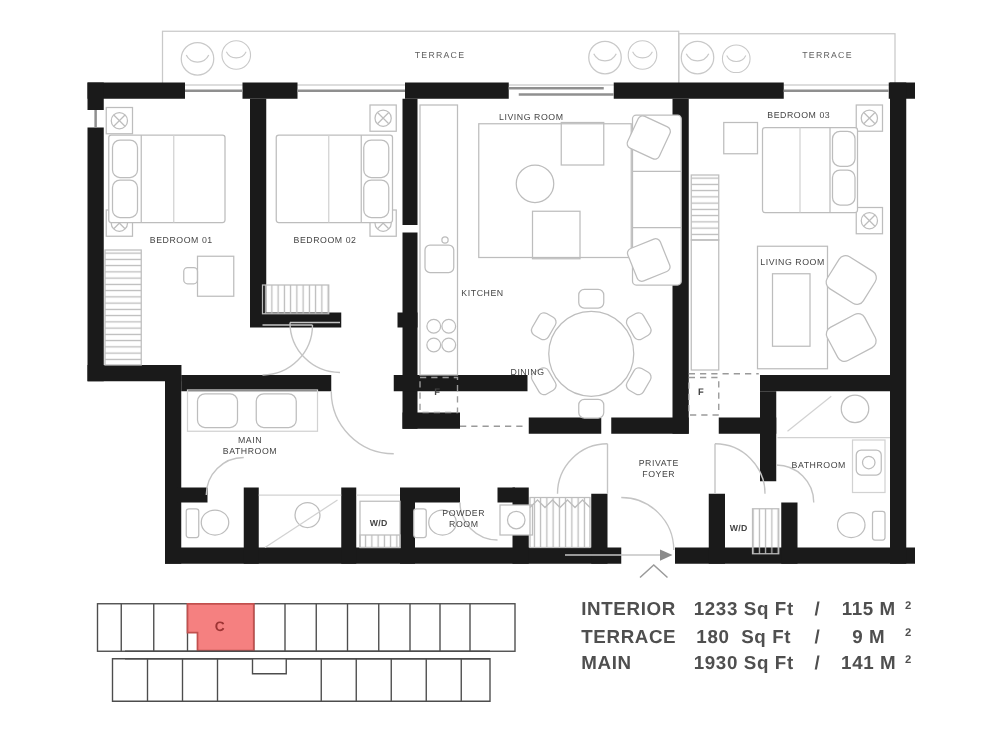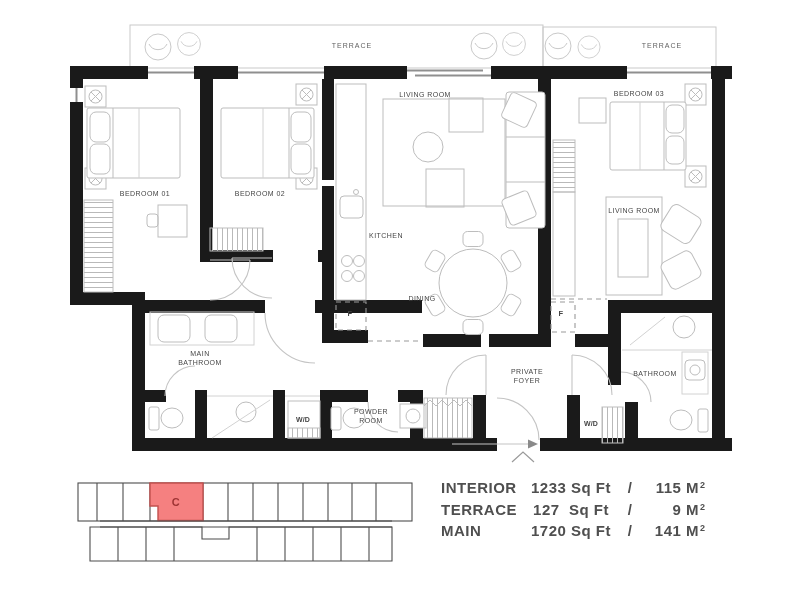--- a/index.html
+++ b/index.html
@@ -15,21 +15,21 @@
   .rlabel.fr{font-size:7.5px;font-weight:bold;}
   .unit-c{position:absolute;transform:translate(-50%,-50%);font-size:11px;font-weight:bold;
           color:#9E3434;letter-spacing:.5px;}
 
   
   .area-table{position:absolute;color:#4f4f4f;font-weight:bold;font-size:15px;letter-spacing:.5px;}
   .at-row{display:flex;align-items:baseline;height:21.5px;}
   .at-label{width:84px;}
   .at-imp{width:92px;text-align:center;white-space:pre;}
   .at-sep{width:26px;text-align:center;}
-  .at-met{width:56px;text-align:right;}
+  .at-met{width:56px;text-align:center;}
   .at-sup{font-size:9px;position:relative;top:-5px;margin-left:1px;}
 
   
   .wall{fill:#1a1a1a;stroke:none;}
   .thin{stroke:#c9c9c9;fill:none;stroke-width:1;}
   .furn{stroke:#bdbdbd;fill:#ffffff;stroke-width:1;}
   .furno{stroke:#bdbdbd;fill:none;stroke-width:1;}
   .lite{stroke:#d2d2d2;fill:none;stroke-width:1;}
   .door{stroke:#c4c4c4;fill:none;stroke-width:1.1;}
   .win{stroke:#8f8f8f;fill:none;stroke-width:2;}
@@ -319,37 +319,37 @@
 BATHROOM</div>
   <div class="rlabel" style="left:371px;top:416px;">POWDER
 ROOM</div>
   <div class="rlabel tiny" style="left:303px;top:420px;">W/D</div>
   <div class="rlabel tiny" style="left:591px;top:424px;">W/D</div>
   <div class="rlabel" style="left:527px;top:376px;">PRIVATE
 FOYER</div>
   <div class="rlabel" style="left:655px;top:374px;">BATHROOM</div>
   <div class="unit-c" style="left:176px;top:502px;">C</div>
 
-  <div class="area-table" style="left:441px;top:479px;">
+  <div class="area-table" style="left:465px;top:479px;">
     <div class="at-row">
       <span class="at-label">INTERIOR</span>
       <span class="at-imp">1233 Sq Ft</span>
       <span class="at-sep">/</span>
       <span class="at-met">115 M</span>
       <sup class="at-sup">2</sup>
     </div>
     <div class="at-row">
       <span class="at-label">TERRACE</span>
-      <span class="at-imp">127  Sq Ft</span>
+      <span class="at-imp">180  Sq Ft</span>
       <span class="at-sep">/</span>
       <span class="at-met">9 M</span>
       <sup class="at-sup">2</sup>
     </div>
     <div class="at-row">
       <span class="at-label">MAIN</span>
-      <span class="at-imp">1720 Sq Ft</span>
+      <span class="at-imp">1930 Sq Ft</span>
       <span class="at-sep">/</span>
       <span class="at-met">141 M</span>
       <sup class="at-sup">2</sup>
     </div>
   </div>
 
 </div>
 
 </body></html>

